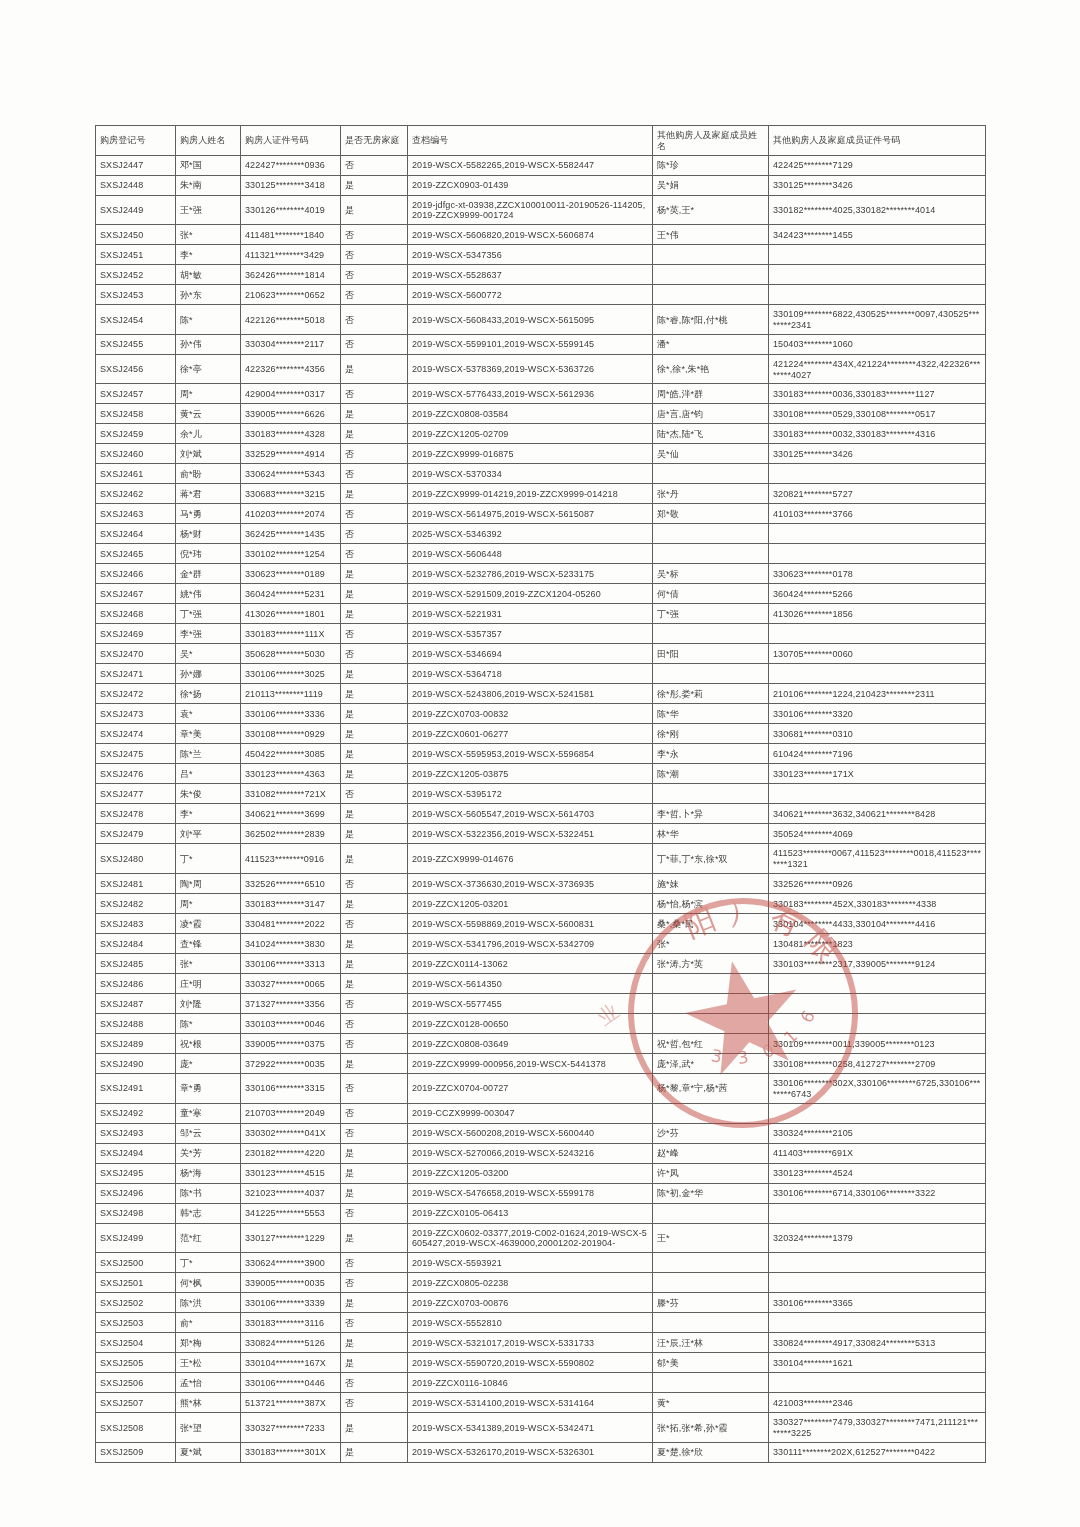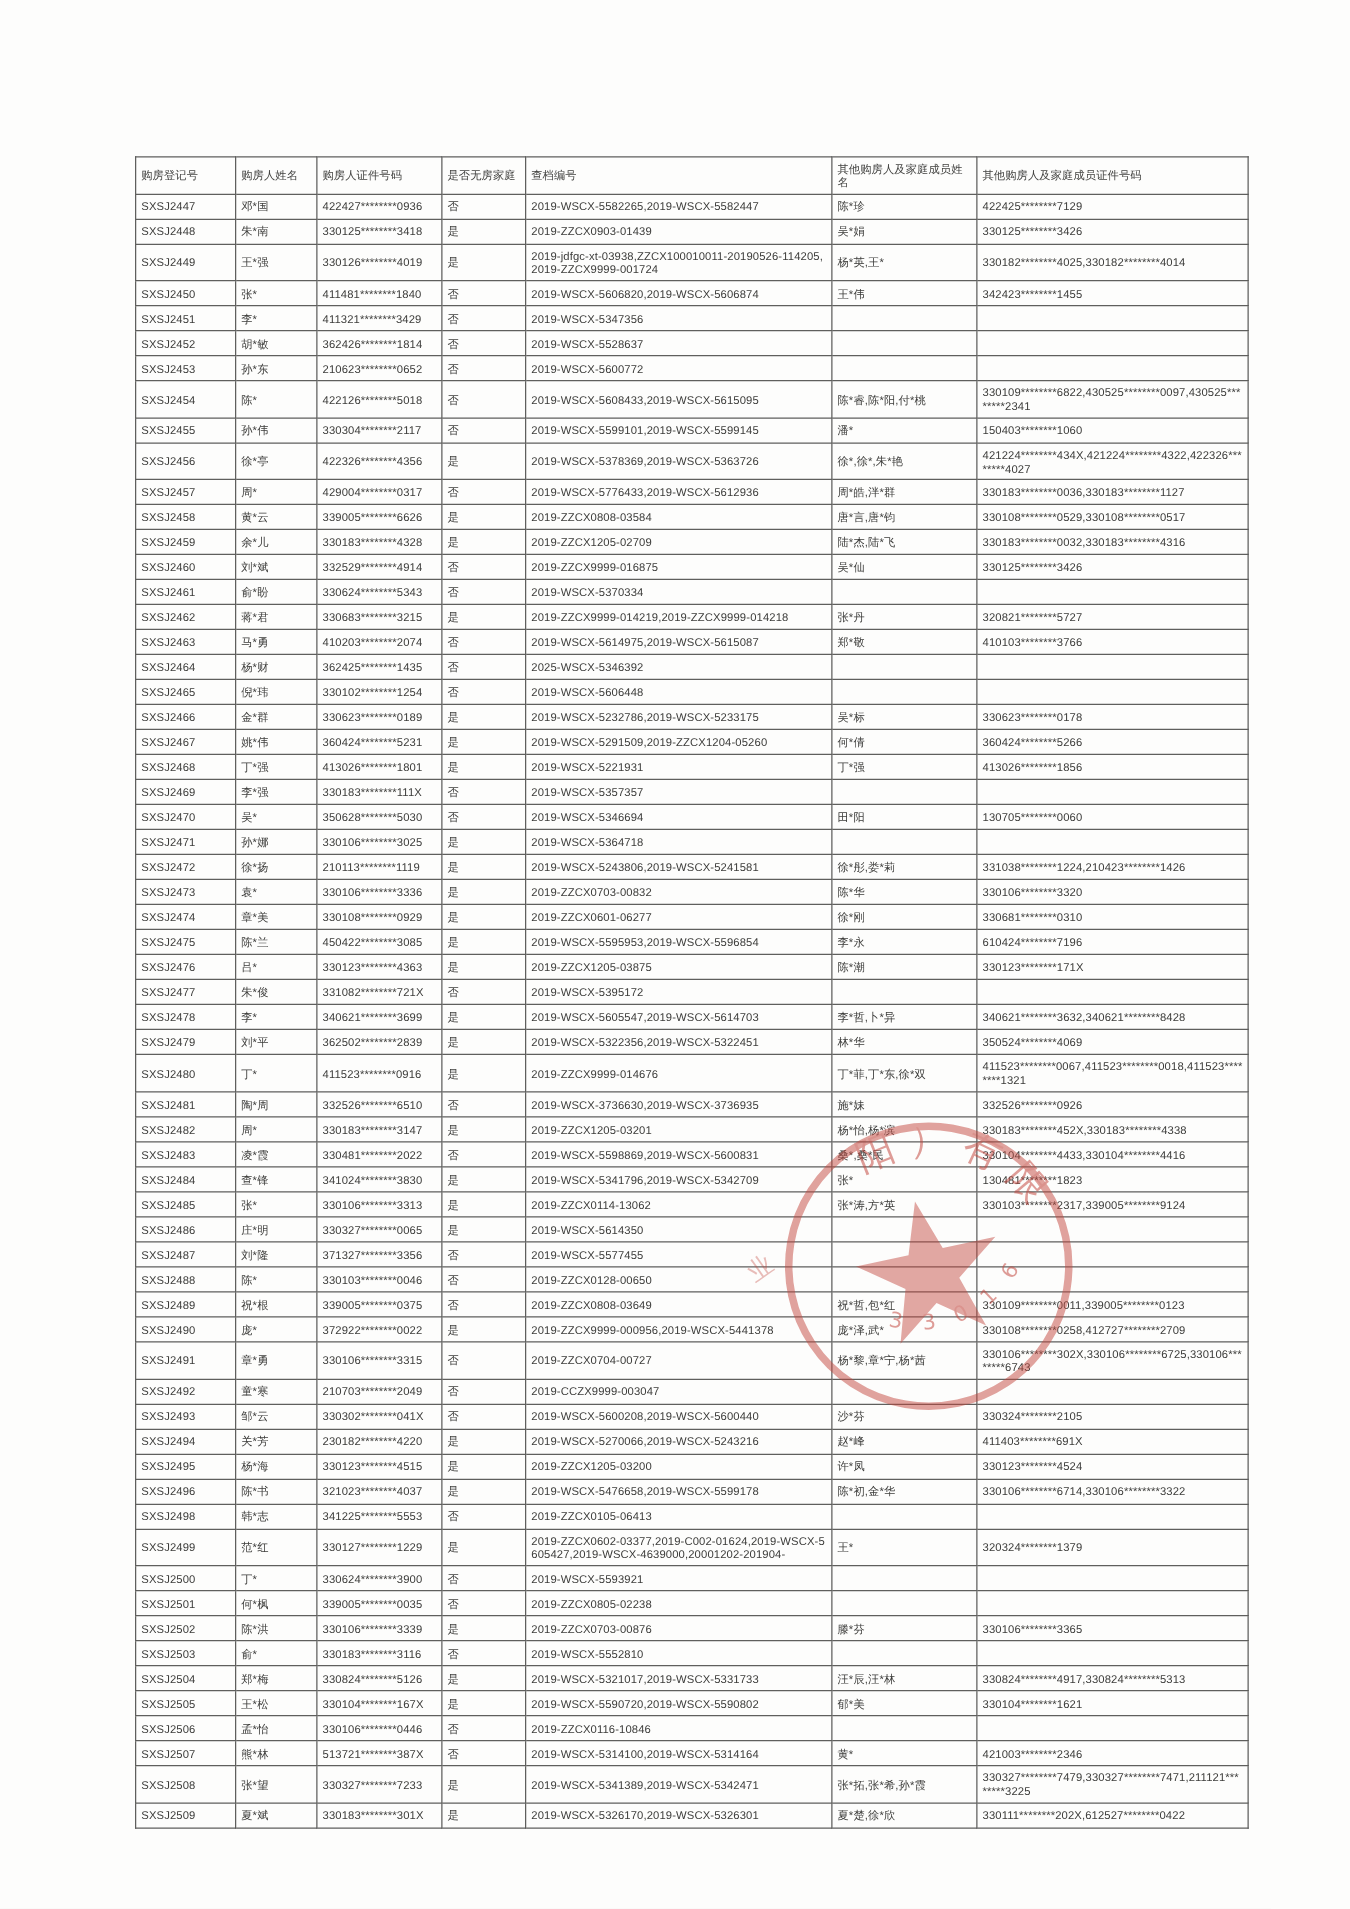--- a/index.html
+++ b/index.html
@@ -12,21 +12,20 @@
     position:relative;
     width:1080px;height:1527px;
     background:#fdfdfc;
     overflow:hidden;
   }
   table.reg{
     position:absolute;left:95px;top:125px;
     width:890px;
     border-collapse:collapse;
     table-layout:fixed;
-    margin-left:13px;
   }
   table.reg col.c1{width:80px}
   table.reg col.c2{width:65px}
   table.reg col.c3{width:100px}
   table.reg col.c4{width:67px}
   table.reg col.c5{width:245px}
   table.reg col.c6{width:116px}
   table.reg col.c7{width:217px}
   table.reg th, table.reg td{
     border:1px solid #5f5f5d;
@@ -317,21 +316,21 @@
           <td></td>
           <td></td>
         </tr>
         <tr>
           <td>SXSJ2472</td>
           <td>徐*扬</td>
           <td>210113********1119</td>
           <td>是</td>
           <td>2019-WSCX-5243806,2019-WSCX-5241581</td>
           <td>徐*彤,娄*莉</td>
-          <td>331038********1224,210423********1426</td>
+          <td>210106********1224,210423********2311</td>
         </tr>
         <tr>
           <td>SXSJ2473</td>
           <td>袁*</td>
           <td>330106********3336</td>
           <td>是</td>
           <td>2019-ZZCX0703-00832</td>
           <td>陈*华</td>
           <td>330106********3320</td>
         </tr>
@@ -475,21 +474,21 @@
           <td>祝*根</td>
           <td>339005********0375</td>
           <td>否</td>
           <td>2019-ZZCX0808-03649</td>
           <td>祝*哲,包*红</td>
           <td>330109********0011,339005********0123</td>
         </tr>
         <tr>
           <td>SXSJ2490</td>
           <td>庞*</td>
-          <td>372922********0022</td>
+          <td>372922********0035</td>
           <td>是</td>
           <td>2019-ZZCX9999-000956,2019-WSCX-5441378</td>
           <td>庞*泽,武*</td>
           <td>330108********0258,412727********2709</td>
         </tr>
         <tr>
           <td>SXSJ2491</td>
           <td>章*勇</td>
           <td>330106********3315</td>
           <td>否</td>

